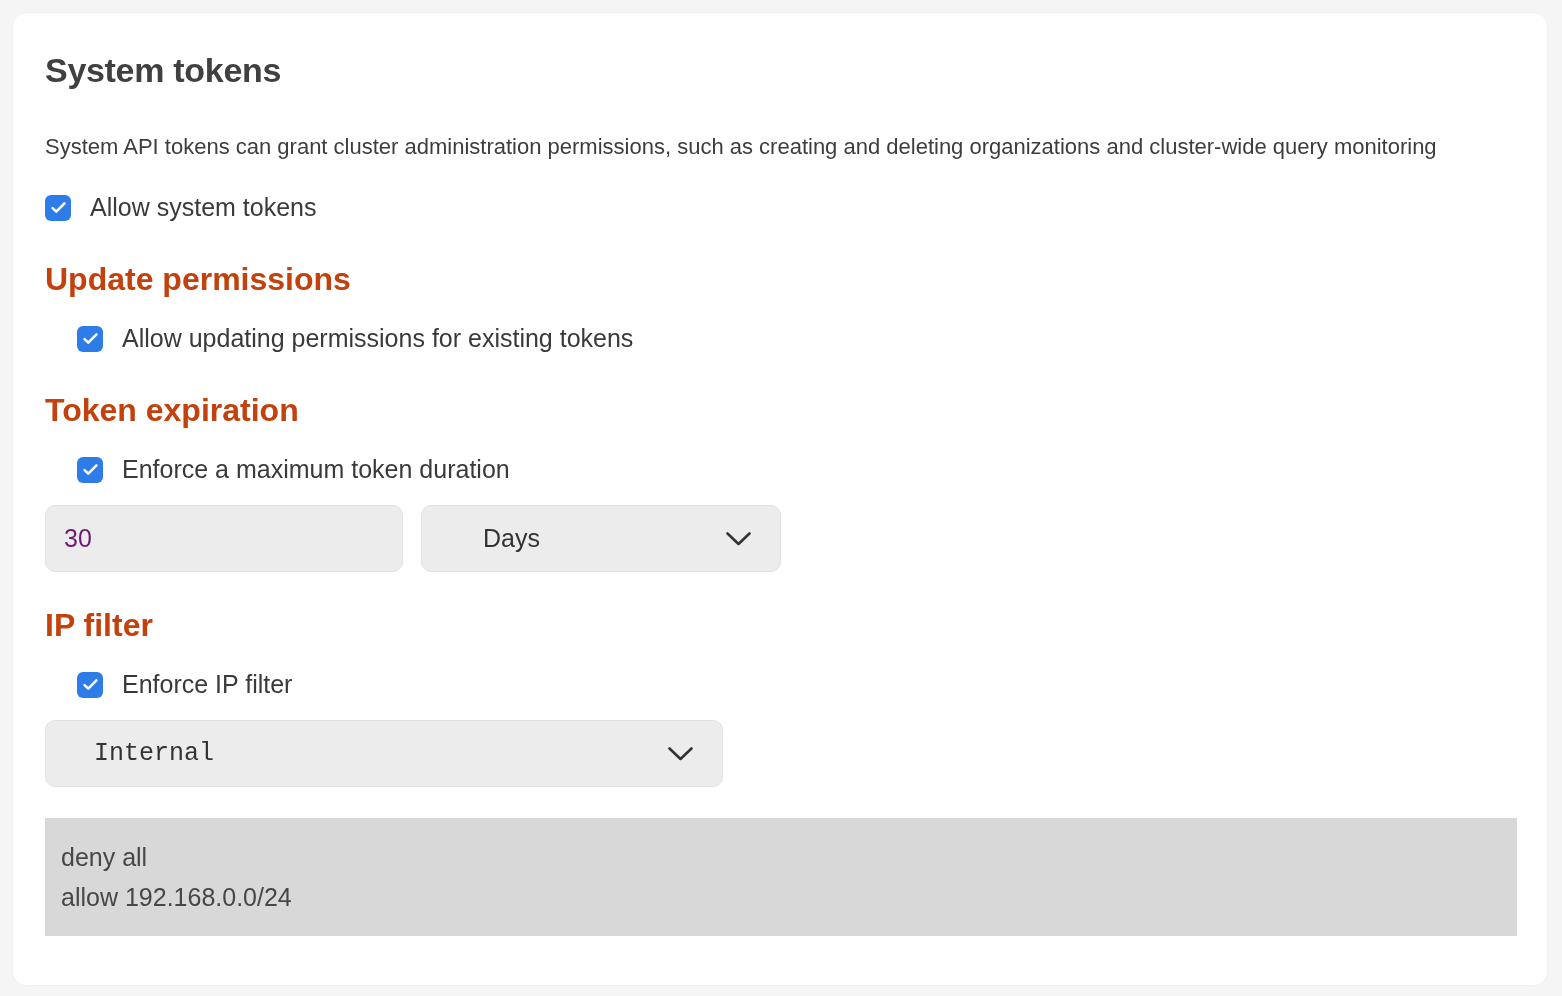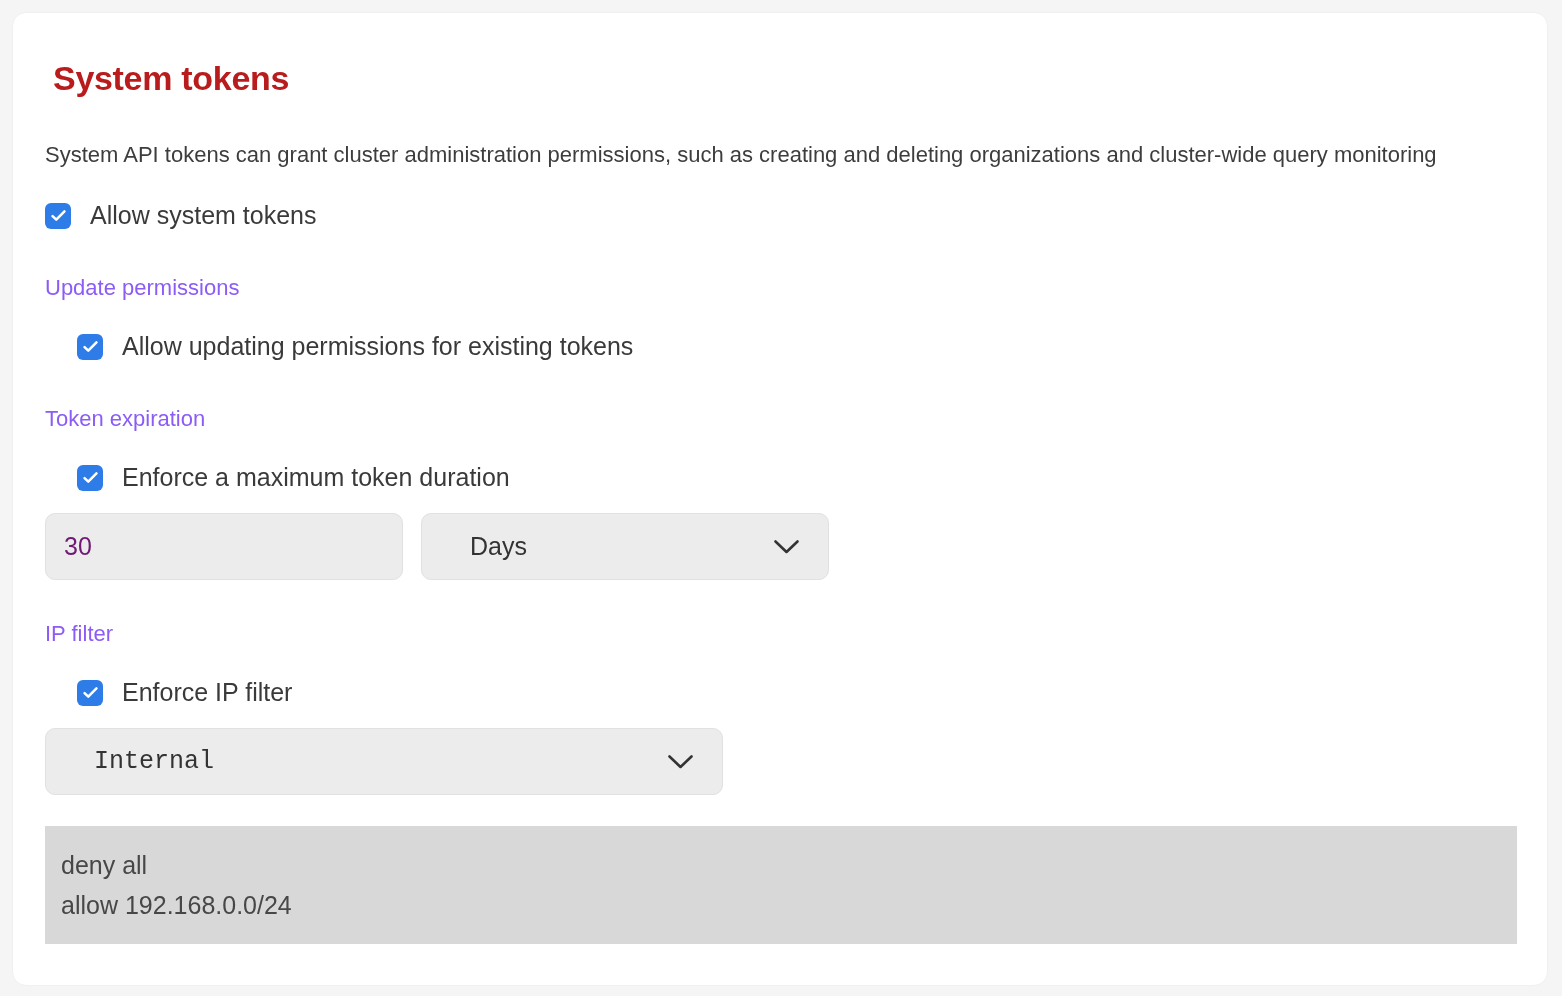--- a/index.html
+++ b/index.html
@@ -15,25 +15,25 @@
     position: absolute;
     left: 12px; top: 12px;
     width: 1536px; height: 974px;
     background: #ffffff;
     border-radius: 14px;
     border: 1px solid #f0f0f0;
     padding: 0 32px;
     overflow: hidden;
   }
   .page-title {
-    margin: 8px;
+    margin: 0;
     padding-top: 36px;
     font-size: 34px;
     font-weight: 700;
-    color: #b91c1c;
+    color: #404040;
     letter-spacing: -0.3px;
     line-height: 42px;
   }
   .description {
     margin-top: 36px;
     font-size: 22px;
     line-height: 40px;
     color: #3d3d3d;
     max-width: 1460px;
   }
@@ -56,24 +56,24 @@
     display: flex;
     align-items: center;
     justify-content: center;
     flex: 0 0 auto;
     cursor: pointer;
   }
   .checkbox .check-icon { display: none; width: 19px; height: 19px; }
   .checkbox.checked .check-icon { display: block; }
   .section-heading {
     margin: 42px 0 0 0;
-    font-size: 22px;
-    font-weight: 400;
+    font-size: 32px;
+    font-weight: 700;
     line-height: 31px;
-    color: #8b5cf6;
+    color: #c2410c;
   }
   .section-heading.ip { margin-top: 38px; }
   .duration-row {
     margin-top: 21px;
     display: flex;
     gap: 18px;
   }
   .text-input {
     width: 358px; height: 67px;
     background: #ececec;
@@ -97,21 +97,21 @@
     color: #333333;
     cursor: pointer;
   }
   .select .select-value { padding-left: 48px; }
   .select .chevron {
     position: absolute;
     right: 28px;
     top: 50%;
     transform: translateY(-50%);
   }
-  .select-duration { width: 408px; }
+  .select-duration { width: 360px; padding-left: 13px; }
   .select-ip { width: 678px; margin-top: 21px; font-family: Liberation Mono, monospace; }
   .rules-box {
     margin-top: 31px;
     width: 1472px;
     min-height: 111px;
     background: #d8d8d8;
     padding: 19px 16px;
     font-size: 25px;
     line-height: 40px;
     color: #474747;

